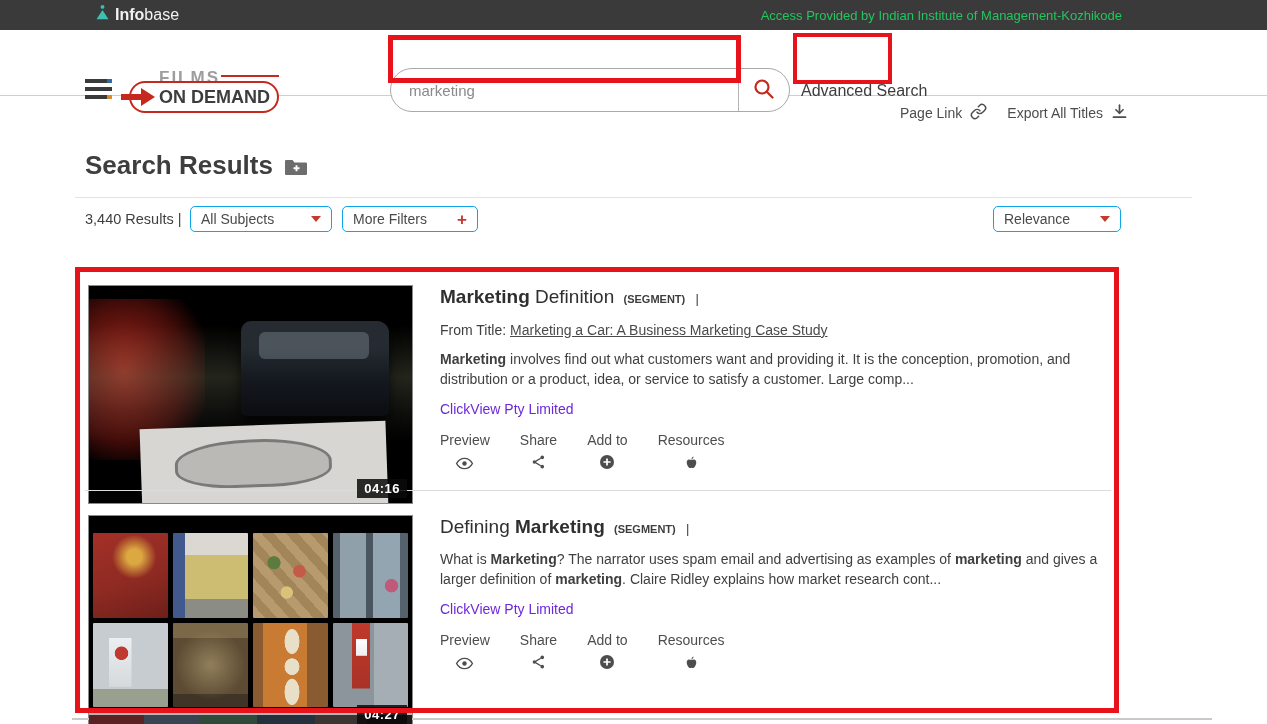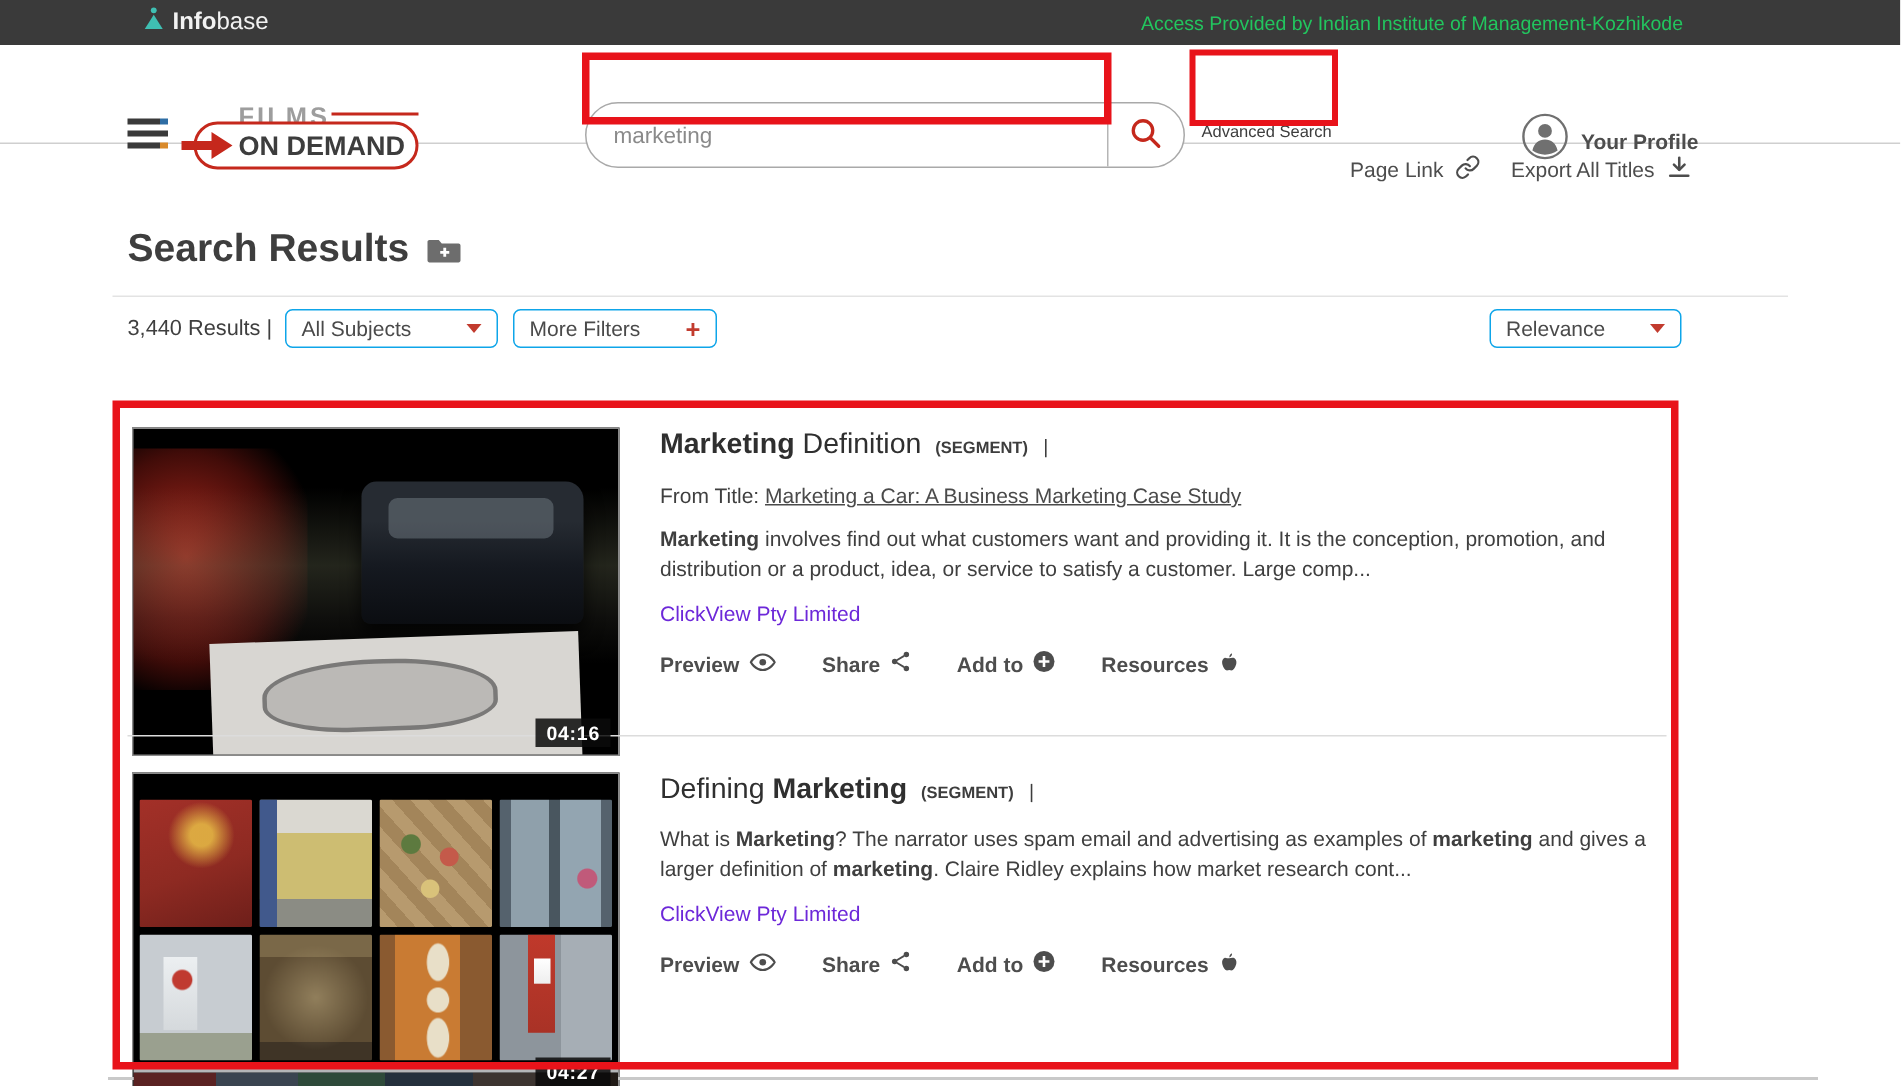--- a/index.html
+++ b/index.html
@@ -34,21 +34,21 @@
   .search-pill { position:absolute; left:390px; top:38px; width:400px; height:44px;
                  border:1px solid #a9a9a9; border-radius:24px; display:flex; align-items:stretch;
                  background:#fff; }
   .search-pill input { flex:1; border:none; outline:none; background:transparent;
                        padding:0 14px 0 18px; font-size:15px; color:#8a8a8a;
                        font-family:"Liberation Sans", sans-serif; }
   .search-divider { width:1px; background:#b5b5b5; }
   .search-btn { width:50px; border:none; background:transparent; display:flex; align-items:center;
                 justify-content:center; cursor:pointer; border-radius:0 24px 24px 0; }
 
-  .advanced { position:absolute; left:801px; top:52px; font-size:11px; color:#3d3d3d; cursor:pointer; }
+  .advanced { position:absolute; left:801px; top:52px; font-size:16px; color:#3d3d3d; cursor:pointer; }
 
   .profile { position:absolute; left:1014px; top:45px; display:flex; align-items:center; gap:8px; cursor:pointer; }
   .profile-label { font-size:14px; font-weight:700; color:#4d4d4d; }
 
   
   .toolbar { position:absolute; top:103px; left:900px; width:228px; display:flex;
              justify-content:space-between; color:#4d4d4d; }
   .tool-item { display:flex; align-items:center; gap:8px; font-size:14px; cursor:pointer; color:#4d4d4d; }
 
   
@@ -135,22 +135,22 @@
   .r-title { font-size:19px; color:#2f2f2f; cursor:pointer; }
   .r-title .bold { font-weight:700; }
   .r-type { font-size:11px; font-weight:700; color:#3d3d3d; margin-left:4px; }
   .r-sep { font-size:13px; color:#3d3d3d; margin-left:5px; }
   .r-from { margin-top:14px; font-size:14px; color:#3f3f3f; }
   .r-from a { color:#4a4a4a; text-decoration:underline; cursor:pointer; }
   .r-desc { margin-top:11px; font-size:14px; line-height:1.45; color:#3f3f3f; max-width:662px; }
   .r-desc .bold { font-weight:700; }
   .r-publisher { margin-top:11px; font-size:14px; color:#6d28d9; }
   .r-actions { margin-top:15px; display:flex; gap:30px; }
-  .action { display:flex; align-items:center; gap:6px; font-size:14px; font-weight:700;
-            color:#4d4d4d; cursor:pointer; }
+  .action { display:flex; align-items:center; gap:6px; font-size:14px; font-weight:400;
+            color:#4d4d4d; cursor:pointer;flex-direction:column; }
   .action svg { flex:none; }
 
   .result-divider { position:absolute; left:85px; top:490px; width:1026px; height:1px; background:#dcdcdc; }
   .bottom-divider { position:absolute; left:72px; top:718px; width:1140px; height:2px; background:#c9c9c9; }
 
   .icon-dark { color:#4d4d4d; }
 </style>
 </head>
 <body>
 
@@ -195,30 +195,20 @@
           <svg width="24" height="24" viewBox="0 0 24 24" fill="none" stroke="#c5281c" stroke-width="2.2" stroke-linecap="round">
               <circle cx="10" cy="10" r="6.5"></circle>
               <path d="M15 15l5.5 5.5"></path>
             </svg>
         </span>
       </button>
     </div>
 
     <div class="advanced">Advanced Search</div>
 
-    <div class="profile">
-      <span>
-        <svg width="32" height="32" viewBox="0 0 32 32">
-            <circle cx="16" cy="16" r="14.4" fill="none" stroke="#707070" stroke-width="1.6"></circle>
-            <circle cx="16" cy="12.3" r="4.6" fill="#707070"></circle>
-            <path d="M7.6 25.4c1-5 4.4-7.4 8.4-7.4s7.4 2.4 8.4 7.4a14.4 14.4 0 0 1-16.8 0z" fill="#707070"></path>
-          </svg>
-      </span>
-      <span class="profile-label">Your Profile</span>
-    </div>
   </div>
 
   <div class="toolbar">
     <div class="tool-item">
       <span>Page Link</span>
       <span>
         <svg class="icon-dark" width="17" height="17" viewBox="0 0 24 24" fill="none" stroke="currentColor" stroke-width="2.1" stroke-linecap="round">
             <path d="M10 13a5 5 0 0 0 7.54.54l3-3a5 5 0 0 0-7.07-7.07l-1.72 1.71"></path>
             <path d="M14 11a5 5 0 0 0-7.54-.54l-3 3a5 5 0 0 0 7.07 7.07l1.71-1.71"></path>
           </svg>

